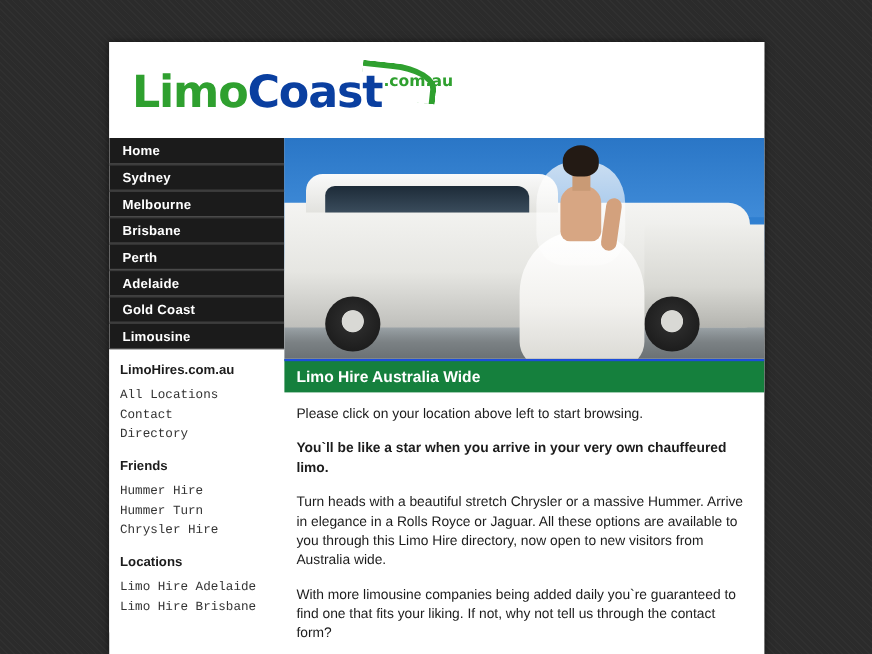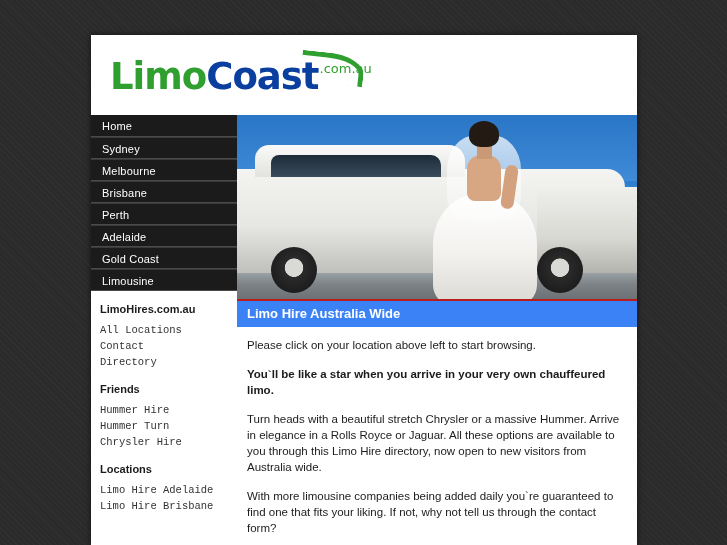--- a/index.html
+++ b/index.html
@@ -40,21 +40,21 @@
     letter-spacing: -1px;
     line-height: 1;
     font-family: "DejaVu Sans", sans-serif;
     white-space: nowrap;
   }
   .logo .limo { color: #2fa02f; }
   .logo .hires { color: #0a3fa0; }
   .logo .tld {
     color: #2fa02f;
     font-size: 13px;
-    font-weight: normal;
+    font-weight: bold;
     letter-spacing: 0;
     vertical-align: top;
     position: relative;
     top: 4px;
     left: 1px;
   }
   .logo-swoosh {
     position: absolute;
     left: 210px;
     top: 18px;
@@ -88,20 +88,21 @@
     line-height: 22px;
     padding-left: 11px;
     color: #ffffff;
     font-size: 11px;
     background: #1b1b1b;
     border-bottom: 1px solid #4a4a4a;
     border-top: 1px solid #3a3a3a;
     box-sizing: border-box;
     cursor: pointer;
     letter-spacing: 0.2px;
+    font-weight: bold;
   }
   .nav-item:first-child { border-top: none; }
   
   .hero {
     height: 184px;
     position: relative;
     overflow: hidden;
     background: linear-gradient(180deg, #2f7fd0 0%, #2f7fd0 38%, #4b97dd 52%, #cfd8dd 64%, #9aa3a8 100%);
   }
   .sky {
@@ -205,27 +206,27 @@
     position: absolute;
     left: 80px; top: 44px;
     width: 13px; height: 44px;
     background: #d3a17d;
     border-radius: 7px;
     transform: rotate(8deg);
   }
   
   .title-bar {
     height: 26px;
-    background: #3b82f6;
+    background: #15803d;
     color: #ffffff;
     font-size: 13px;
     font-weight: bold;
     line-height: 26px;
     padding-left: 10px;
-    border-top: 2px solid #b91c1c;
+    border-top: 2px solid #1d4ed8;
   }
   
   .article {
     padding: 10px 12px 0 10px;
     font-size: 11.5px;
     color: #1c1c1c;
     line-height: 16px;
   }
   .article p { margin: 0 0 13px 0; }
   .article p.bold { font-weight: bold; }

